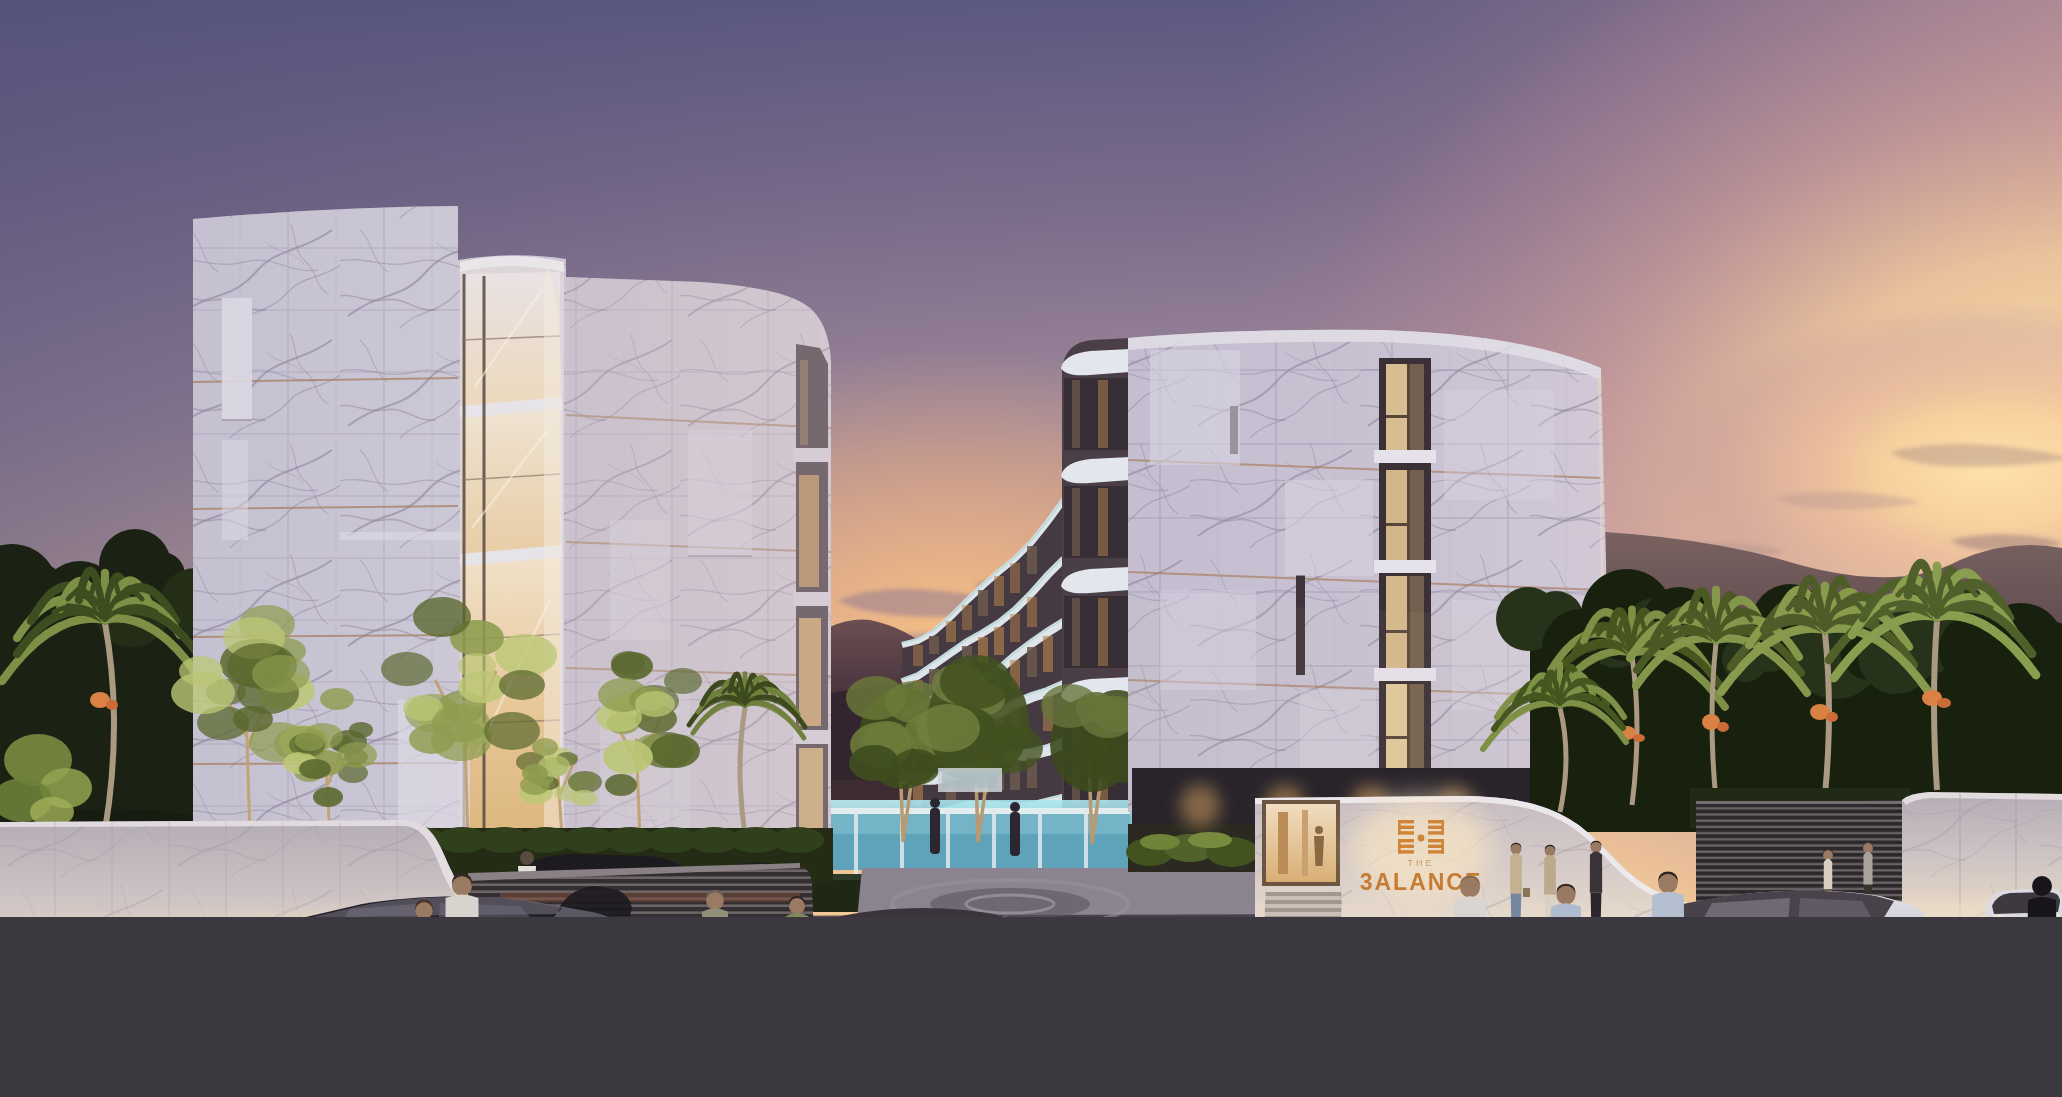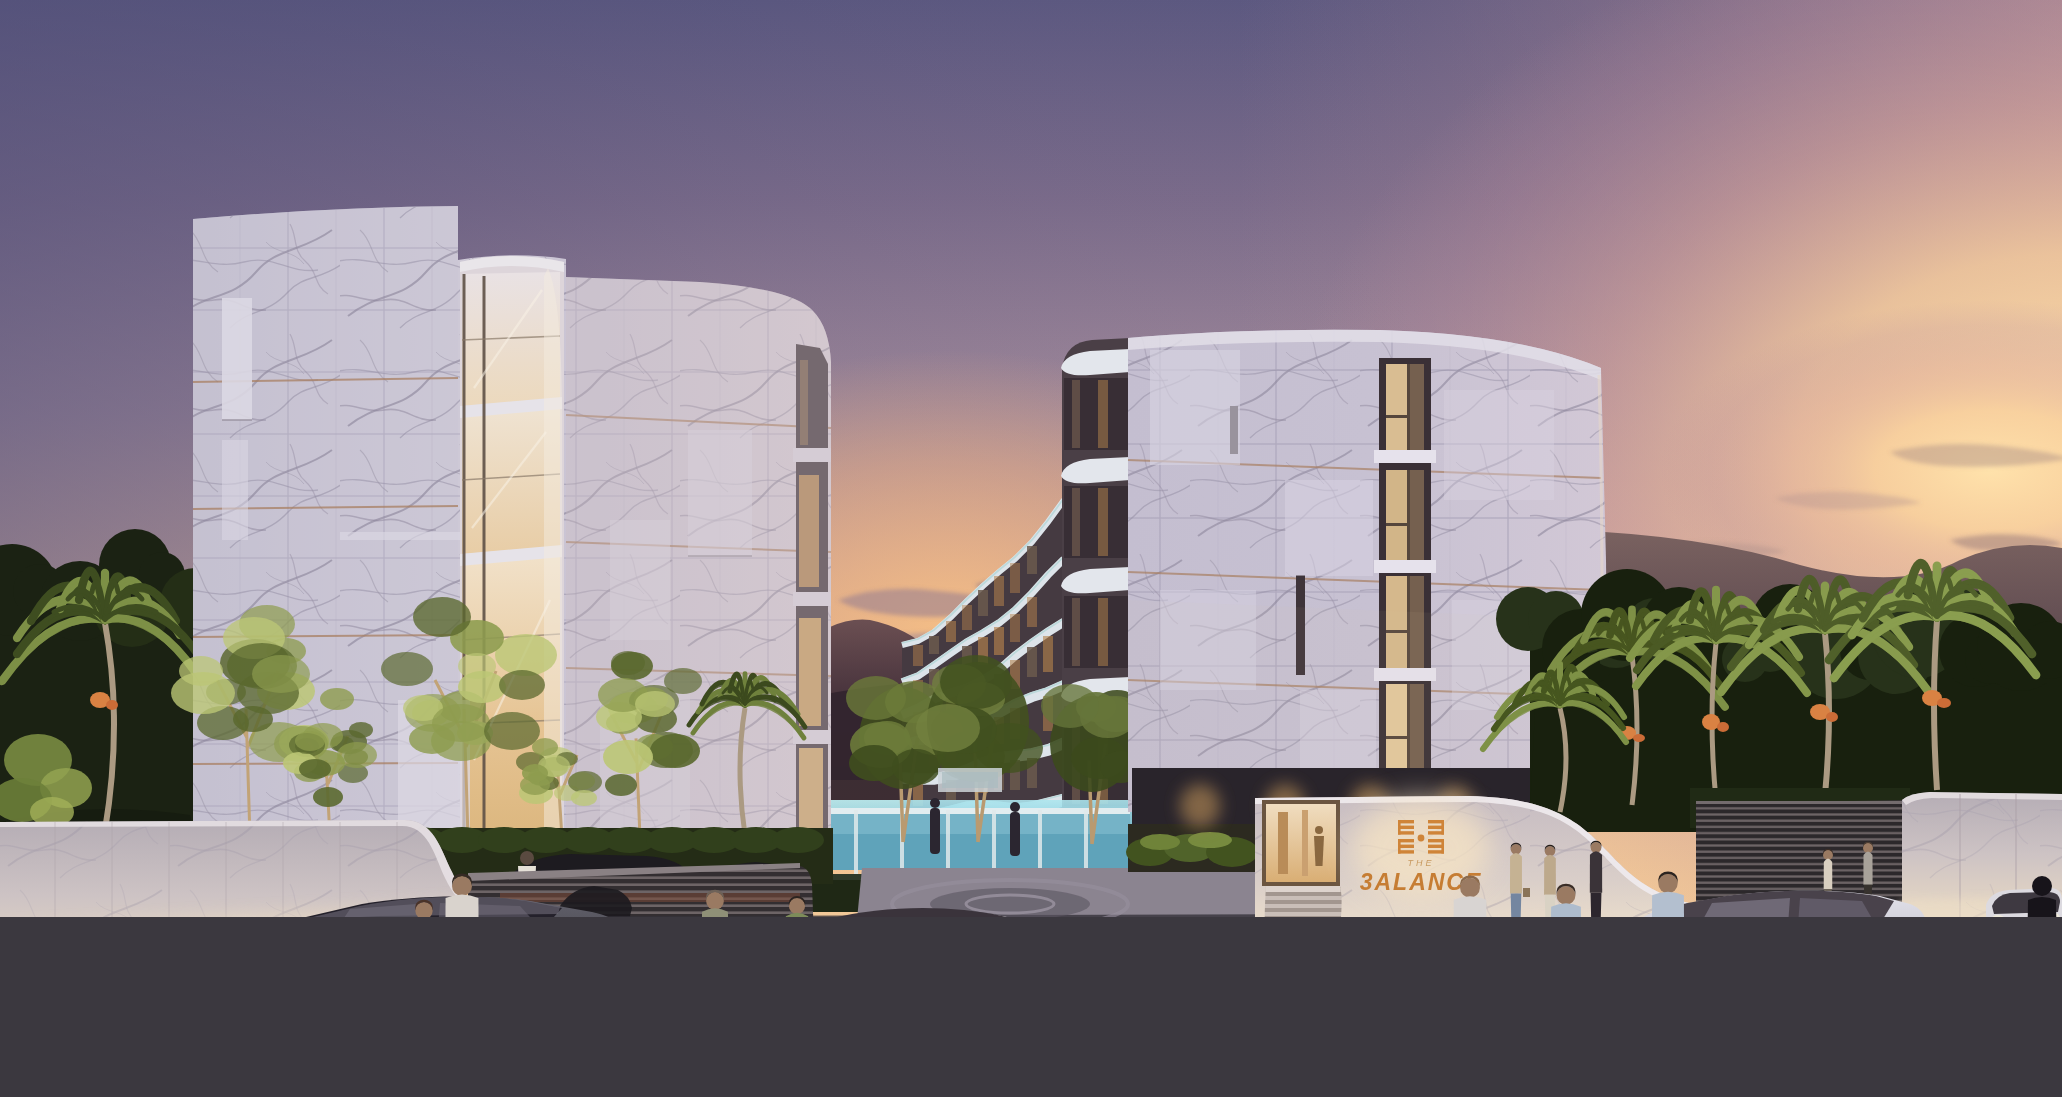--- a/index.html
+++ b/index.html
@@ -1,12 +1,12 @@
 <!DOCTYPE html>
-<html><head><meta charset="utf-8"><title>The Balance</title><style>html,body{margin:0;padding:0;background:#3b383f;}#scene{width:2062px;height:917px;overflow:hidden;font-style:italic;}</style></head><body>
+<html><head><meta charset="utf-8"><title>The Balance</title><style>html,body{margin:0;padding:0;background:#3b383f;}#scene{width:2062px;height:917px;overflow:hidden;}</style></head><body>
 <div id="scene"><svg xmlns="http://www.w3.org/2000/svg" width="2062" height="1097" viewBox="0 0 2062 1097">
 <defs>
  <linearGradient id="sky" x1="0" y1="0" x2="0" y2="1">
   <stop offset="0" stop-color="#5b5880"></stop>
   <stop offset="0.18" stop-color="#7a6b8a"></stop>
   <stop offset="0.38" stop-color="#a18a9b"></stop>
   <stop offset="0.52" stop-color="#c7a59e"></stop>
   <stop offset="0.64" stop-color="#e7bd97"></stop>
   <stop offset="0.80" stop-color="#f2c897"></stop>
   <stop offset="1" stop-color="#f3cd9d"></stop>

